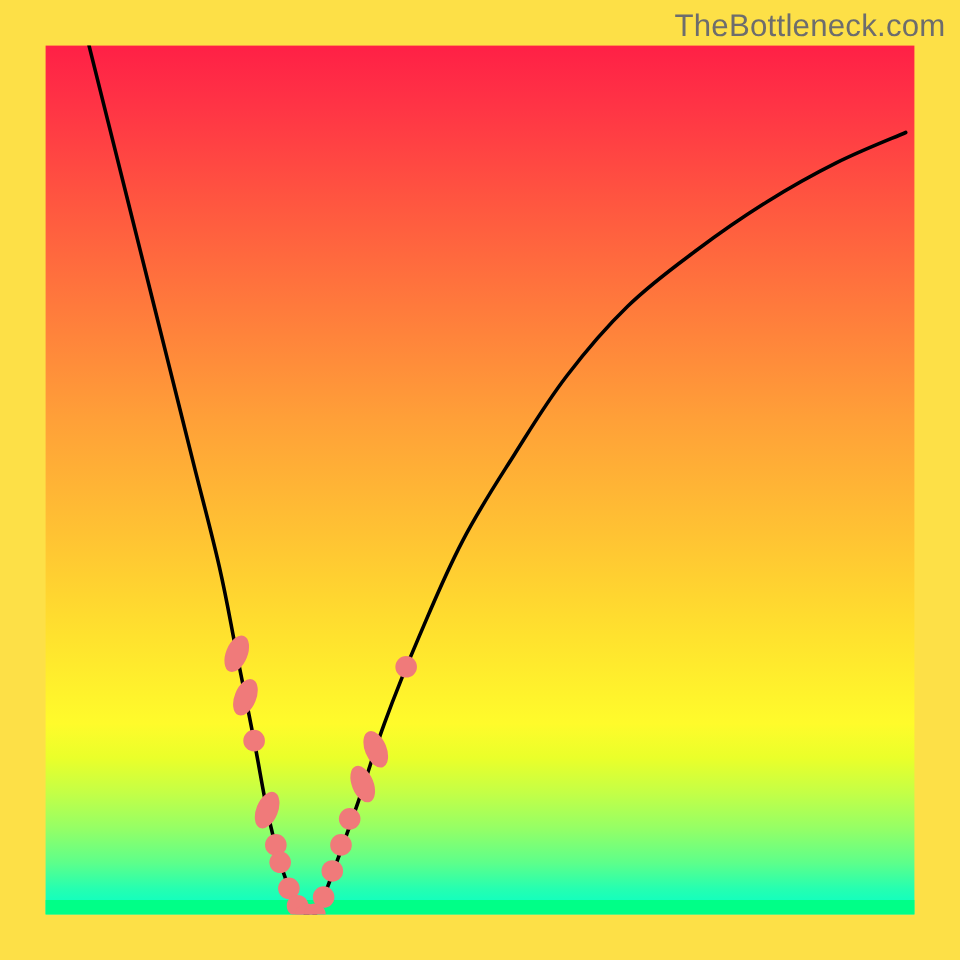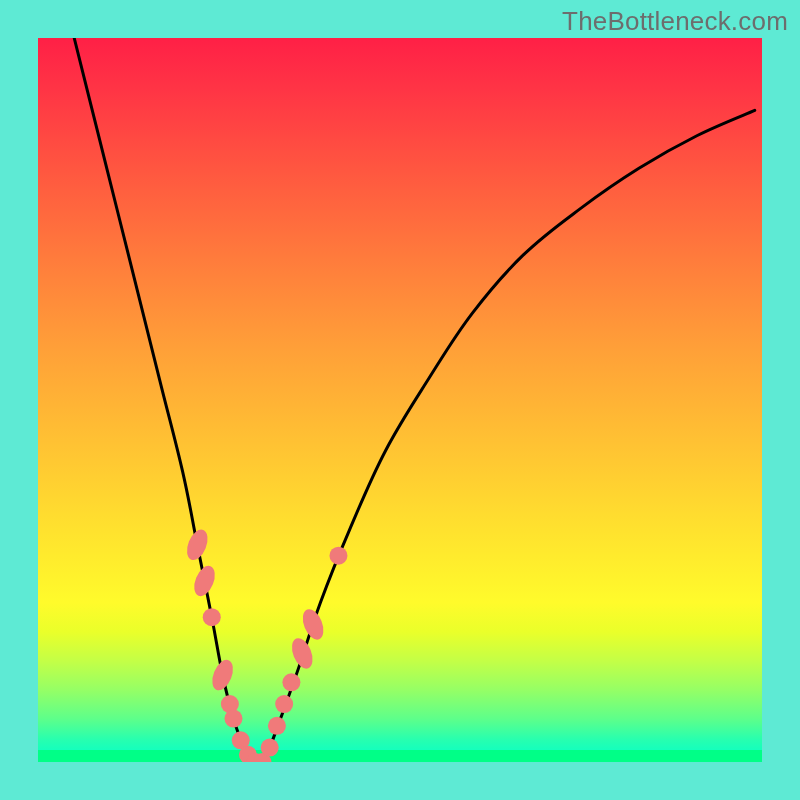--- a/index.html
+++ b/index.html
@@ -10,21 +10,21 @@
     background: #000;
     overflow: hidden;
     font-family: Arial, Helvetica, sans-serif;
   }
   .frame {
     position: absolute;
     top: 0;
     left: 0;
     width: 800px;
     height: 800px;
-    background: #5eead4;
+    background: #fde047;
   }
   .plot-area {
     position: absolute;
     top: 38px;
     left: 38px;
     width: 724px;
     height: 724px;
     background: linear-gradient(
       to bottom,
       #ff2046 0%,

